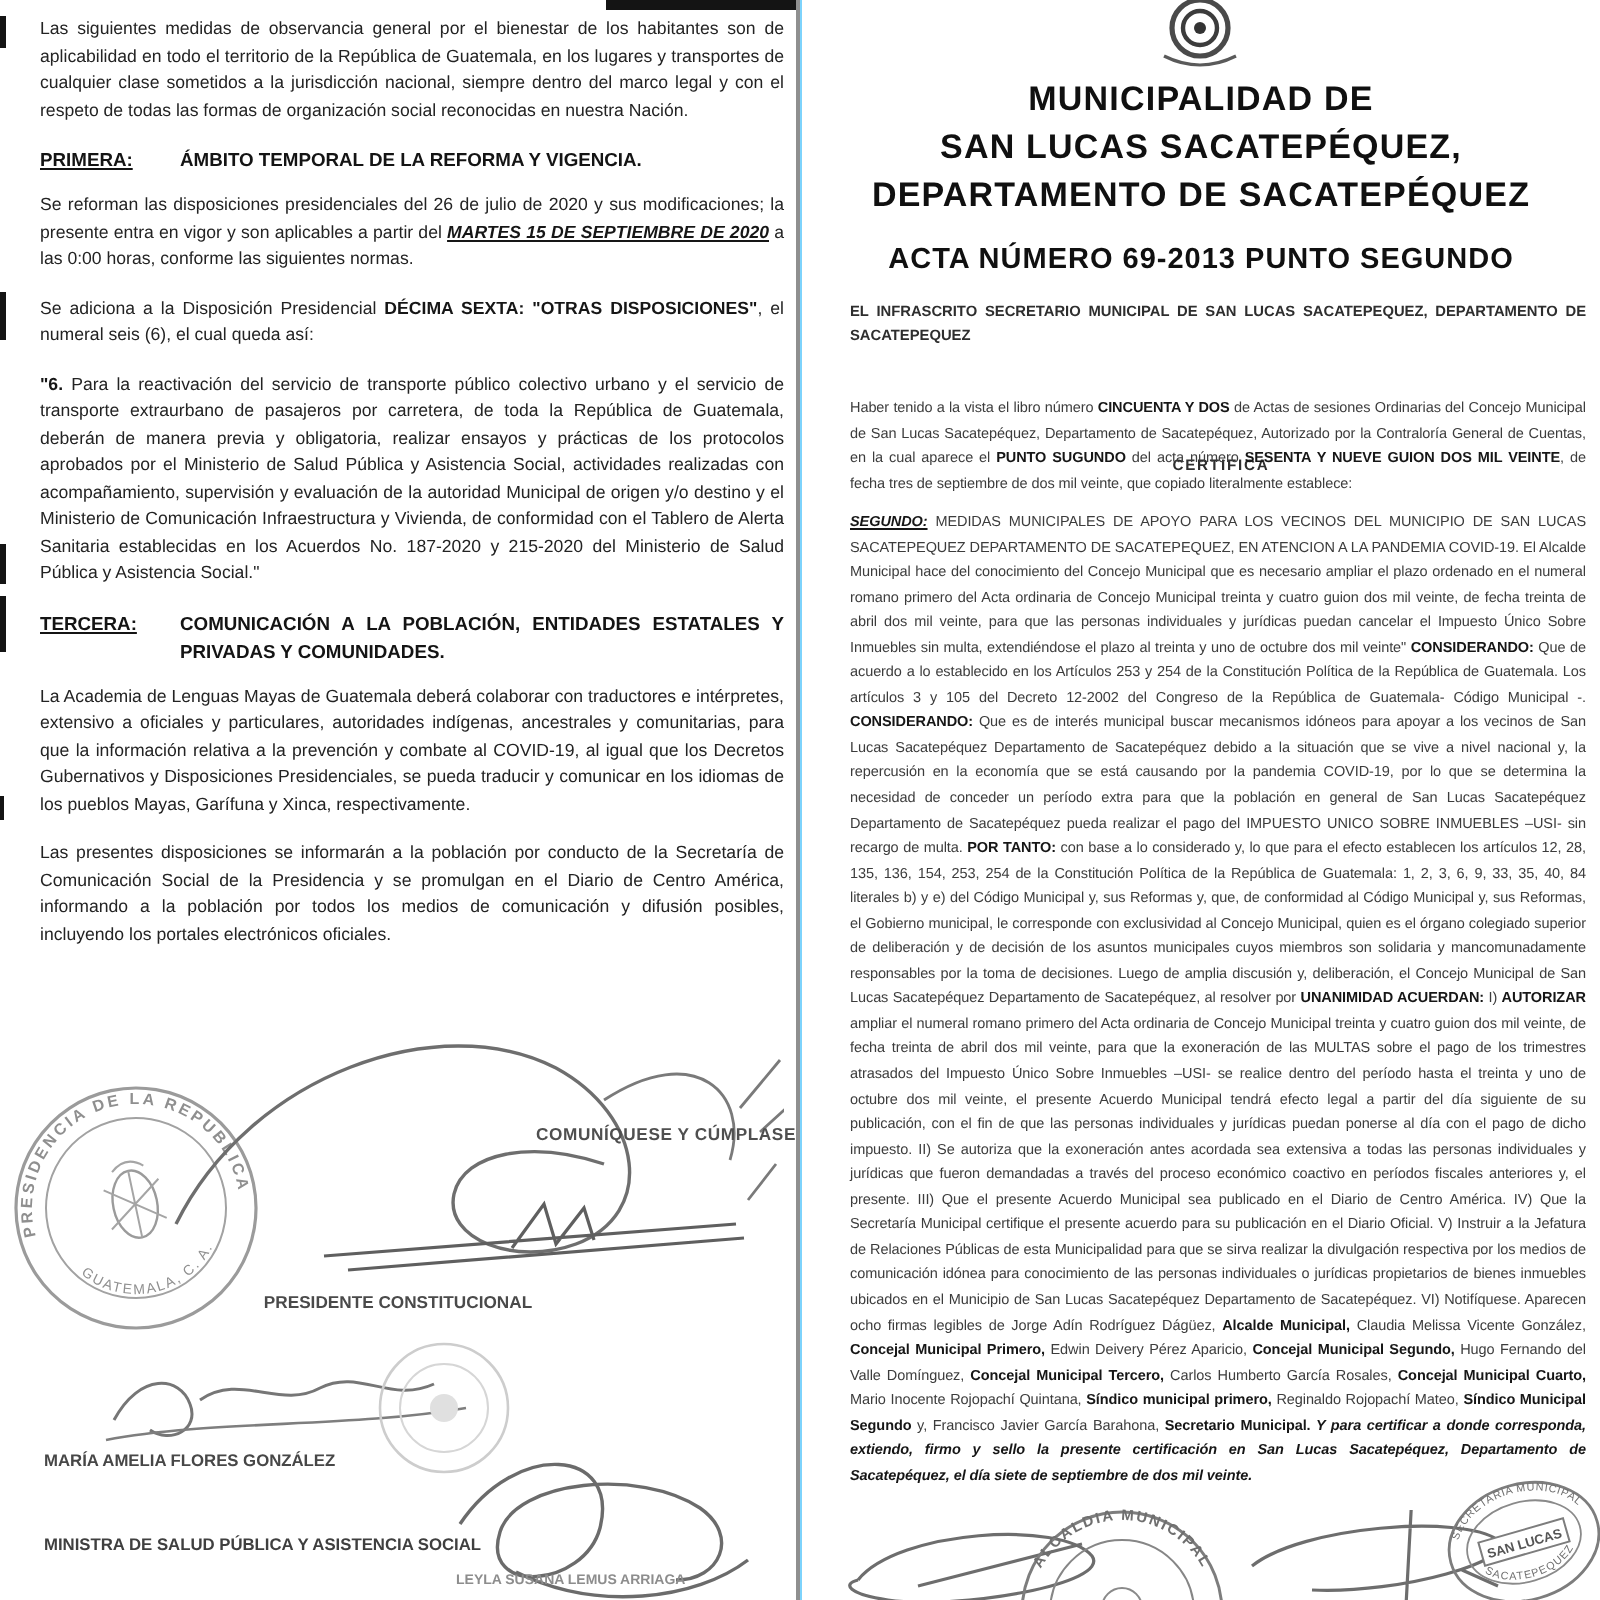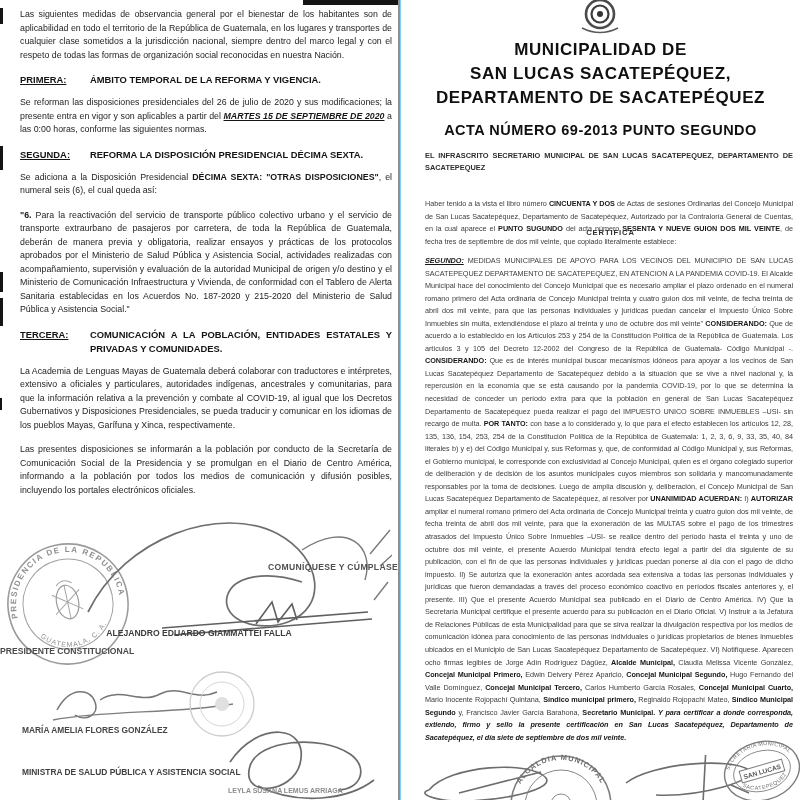--- a/index.html
+++ b/index.html
@@ -19,21 +19,21 @@
   .hlabel{flex:0 0 70px;text-decoration:underline;}
   .htitle{flex:1;}
   .quote{margin:1px 2px 12px 30px;}
   .b{font-weight:bold;color:#161616;}
   .i{font-style:italic;}
   .u{text-decoration:underline;font-style:italic;}
   .order-line{position:absolute;left:0;top:562px;width:100%;text-align:right;font-weight:bold;
               font-size:8.6px;color:#4f4f4f;letter-spacing:.3px;}
   .sig-name-1{position:absolute;left:0;top:628px;width:100%;text-align:center;font-weight:bold;
               font-size:8.6px;color:#3c3c3c;}
-  .sig-title-1{position:absolute;left:0;top:646px;width:100%;font-weight:bold;
+  .sig-title-1{position:absolute;left:0;top:646px;width:100%;text-align:center;font-weight:bold;
               font-size:8.6px;color:#4a4a4a;}
   .sig-name-2{position:absolute;left:22px;top:725px;font-weight:bold;font-size:8.4px;color:#474747;}
   .sig-title-2{position:absolute;left:22px;top:767px;font-weight:bold;font-size:8.4px;color:#3f3f3f;}
   .sig-name-3{position:absolute;left:228px;top:787px;font-weight:bold;font-size:7px;color:#8d8d8d;}
   .svgabs{position:absolute;}
   
   .r-title{position:absolute;left:0;top:38px;width:100%;text-align:center;font-weight:bold;
            font-size:17px;line-height:24px;letter-spacing:.6px;color:#101010;}
   .r-acta{position:absolute;left:0;top:122px;width:100%;text-align:center;font-weight:bold;
           font-size:14.5px;letter-spacing:.5px;color:#101010;}
@@ -61,24 +61,20 @@
     <div class="artifact" style="left:0;top:298px;width:3px;height:28px;"></div>
     <div class="artifact" style="left:0;top:398px;width:2px;height:12px;"></div>
 
     <div class="lbody">
       <p><span>Las siguientes medidas de observancia general por el bienestar de los habitantes son de aplicabilidad en todo el territorio de la República de Guatemala, en los lugares y transportes de cualquier clase sometidos a la jurisdicción nacional, siempre dentro del marco legal y con el respeto de todas las formas de organización social reconocidas en nuestra Nación.</span></p>
       <div class="hrow">
         <span class="hlabel">PRIMERA:</span>
         <span class="htitle">ÁMBITO TEMPORAL DE LA REFORMA Y VIGENCIA.</span>
       </div>
       <p><span>Se reforman las disposiciones presidenciales del 26 de julio de 2020 y sus modificaciones; la presente entra en vigor y son aplicables a partir del </span><span class="b u">MARTES 15 DE SEPTIEMBRE DE 2020</span><span> a las 0:00 horas, conforme las siguientes normas.</span></p>
-      <div class="hrow">
-        <span class="hlabel">SEGUNDA:</span>
-        <span class="htitle">REFORMA LA DISPOSICIÓN PRESIDENCIAL DÉCIMA SEXTA.</span>
-      </div>
       <p><span>Se adiciona a la Disposición Presidencial </span><span class="b">DÉCIMA SEXTA: "OTRAS DISPOSICIONES"</span><span>, el numeral seis (6), el cual queda así:</span></p>
       <p class="quote"><span class="b">"6.</span><span> Para la reactivación del servicio de transporte público colectivo urbano y el servicio de transporte extraurbano de pasajeros por carretera, de toda la República de Guatemala, deberán de manera previa y obligatoria, realizar ensayos y prácticas de los protocolos aprobados por el Ministerio de Salud Pública y Asistencia Social, actividades realizadas con acompañamiento, supervisión y evaluación de la autoridad Municipal de origen y/o destino y el Ministerio de Comunicación Infraestructura y Vivienda, de conformidad con el Tablero de Alerta Sanitaria establecidas en los Acuerdos No. 187-2020 y 215-2020 del Ministerio de Salud Pública y Asistencia Social."</span></p>
       <div class="hrow">
         <span class="hlabel">TERCERA:</span>
         <span class="htitle">COMUNICACIÓN A LA POBLACIÓN, ENTIDADES ESTATALES Y PRIVADAS Y COMUNIDADES.</span>
       </div>
       <p><span>La Academia de Lenguas Mayas de Guatemala deberá colaborar con traductores e intérpretes, extensivo a oficiales y particulares, autoridades indígenas, ancestrales y comunitarias, para que la información relativa a la prevención y combate al COVID-19, al igual que los Decretos Gubernativos y Disposiciones Presidenciales, se pueda traducir y comunicar en los idiomas de los pueblos Mayas, Garífuna y Xinca, respectivamente.</span></p>
       <p><span>Las presentes disposiciones se informarán a la población por conducto de la Secretaría de Comunicación Social de la Presidencia y se promulgan en el Diario de Centro América, informando a la población por todos los medios de comunicación y difusión posibles, incluyendo los portales electrónicos oficiales.</span></p>
     </div>
 
@@ -99,21 +95,20 @@
       <path d="M52 54 L80 74 M52 74 L80 54 M66 47 L66 81 M58 46 q8 -7 16 0" fill="none" stroke="#a5a5a5" stroke-width="1"></path>
     </svg>
 
     <svg class="svgabs" style="left:70px;top:512px;" width="322" height="140" viewBox="0 0 322 140">
       <path d="M18 100 C55 25, 150 -8, 208 22 C252 46, 258 95, 218 110 C188 121, 152 108, 157 85 C162 64, 196 58, 232 70" fill="none" stroke="#6e6e6e" stroke-width="1.7"></path>
       <path d="M232 38 C278 8, 305 35, 295 68 M300 42 l20 -24 M310 54 l22 -20 M318 70 l-14 18" fill="none" stroke="#7a7a7a" stroke-width="1.4"></path>
       <path d="M92 116 L298 100 M104 123 L302 107 M186 112 l16 -22 l6 20 l14 -18 l5 16" fill="none" stroke="#5f5f5f" stroke-width="1.6"></path>
     </svg>
 
     <div class="order-line">COMUNÍQUESE Y CÚMPLASE</div>
-    <div class="sig-name-1">ALEJANDRO EDUARDO GIAMMATTEI FALLA</div>
     <div class="sig-title-1">PRESIDENTE CONSTITUCIONAL</div>
 
     <svg class="svgabs" style="left:45px;top:678px;" width="200" height="52" viewBox="0 0 200 52">
       <path d="M12 32 C25 8, 45 10, 50 24 C55 37, 40 44, 30 37 M55 22 C75 8, 95 27, 115 16 C135 6, 150 24, 172 14" fill="none" stroke="#767676" stroke-width="1.5"></path>
       <path d="M8 42 C60 32, 130 36, 188 26" fill="none" stroke="#7e7e7e" stroke-width="1.3"></path>
     </svg>
     <svg class="svgabs" style="left:180px;top:662px;" width="84" height="84" viewBox="0 0 84 84">
       <circle cx="42" cy="42" r="32" fill="none" stroke="#cdcdcd" stroke-width="1.3"></circle>
       <circle cx="42" cy="42" r="22" fill="none" stroke="#d6d6d6" stroke-width="1"></circle>
       <circle cx="42" cy="42" r="7" fill="#e0e0e0"></circle>

